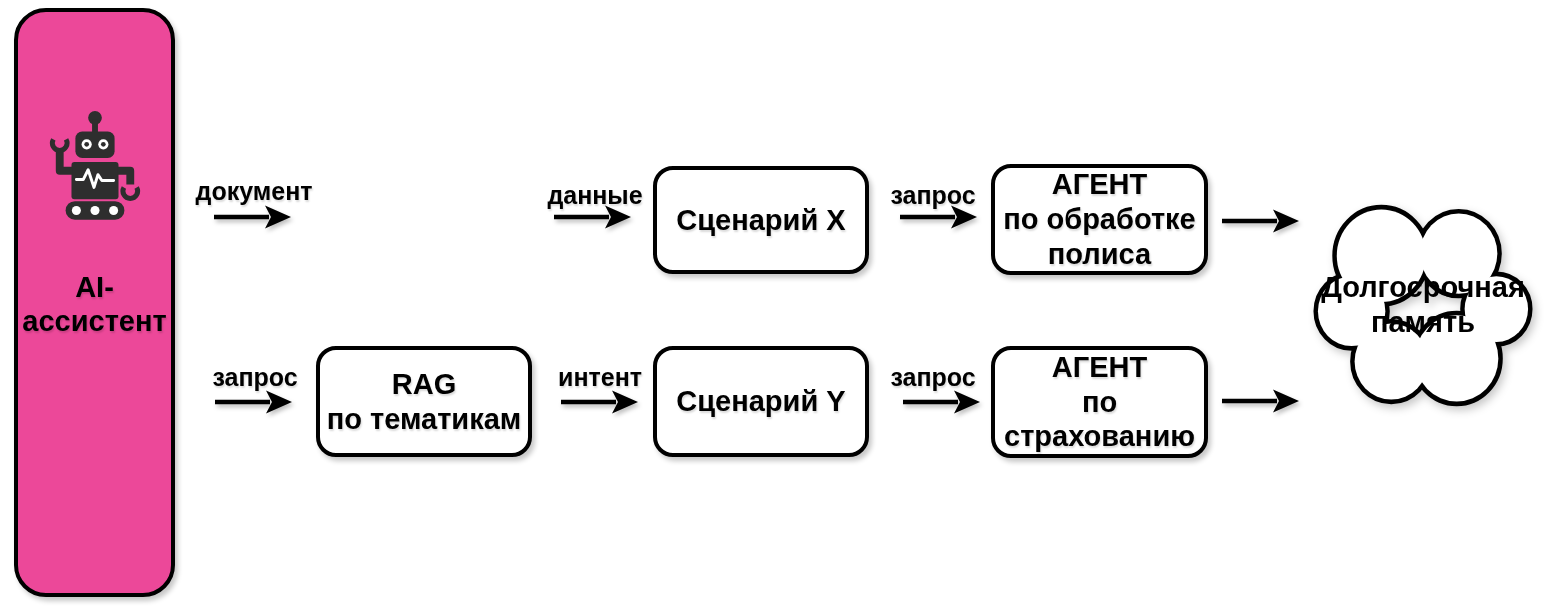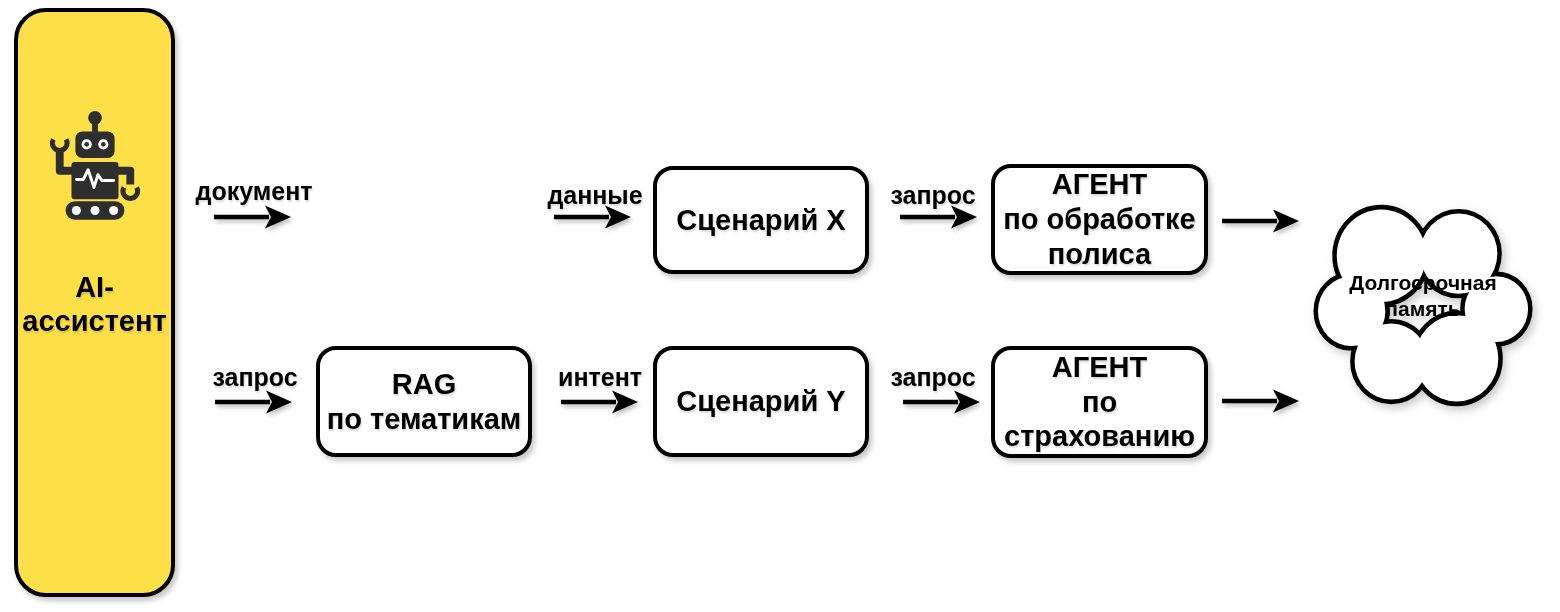--- a/index.html
+++ b/index.html
@@ -16,21 +16,21 @@
     color: #000;
     overflow: hidden;
   }
   .panel {
     position: absolute;
     left: 14px;
     top: 8px;
     width: 161px;
     height: 589px;
     box-sizing: border-box;
-    background: #fde047;
+    background: #ec4899;
     border: 4px solid #000;
     border-radius: 32px;
     box-shadow: 3px 4px 5px rgba(0,0,0,0.22);
   }
   .robot-icon {
     position: absolute;
     left: 50%;
     transform: translateX(-50%);
     top: 98px;
     width: 98px;
@@ -93,21 +93,21 @@
     filter: drop-shadow(3px 4px 4px rgba(0,0,0,0.22));
   }
   .cloud-svg { width: 100%; height: 100%; }
   .cloud-label {
     position: absolute;
     top: 76px;
     left: 0;
     width: 100%;
     text-align: center;
     font-weight: bold;
-    font-size: 21px;
+    font-size: 29px;
     line-height: 1.22;
     white-space: pre-line;
   }
 </style>
 </head>
 <body>
 
 <div class="canvas">
 
   <div class="panel">

